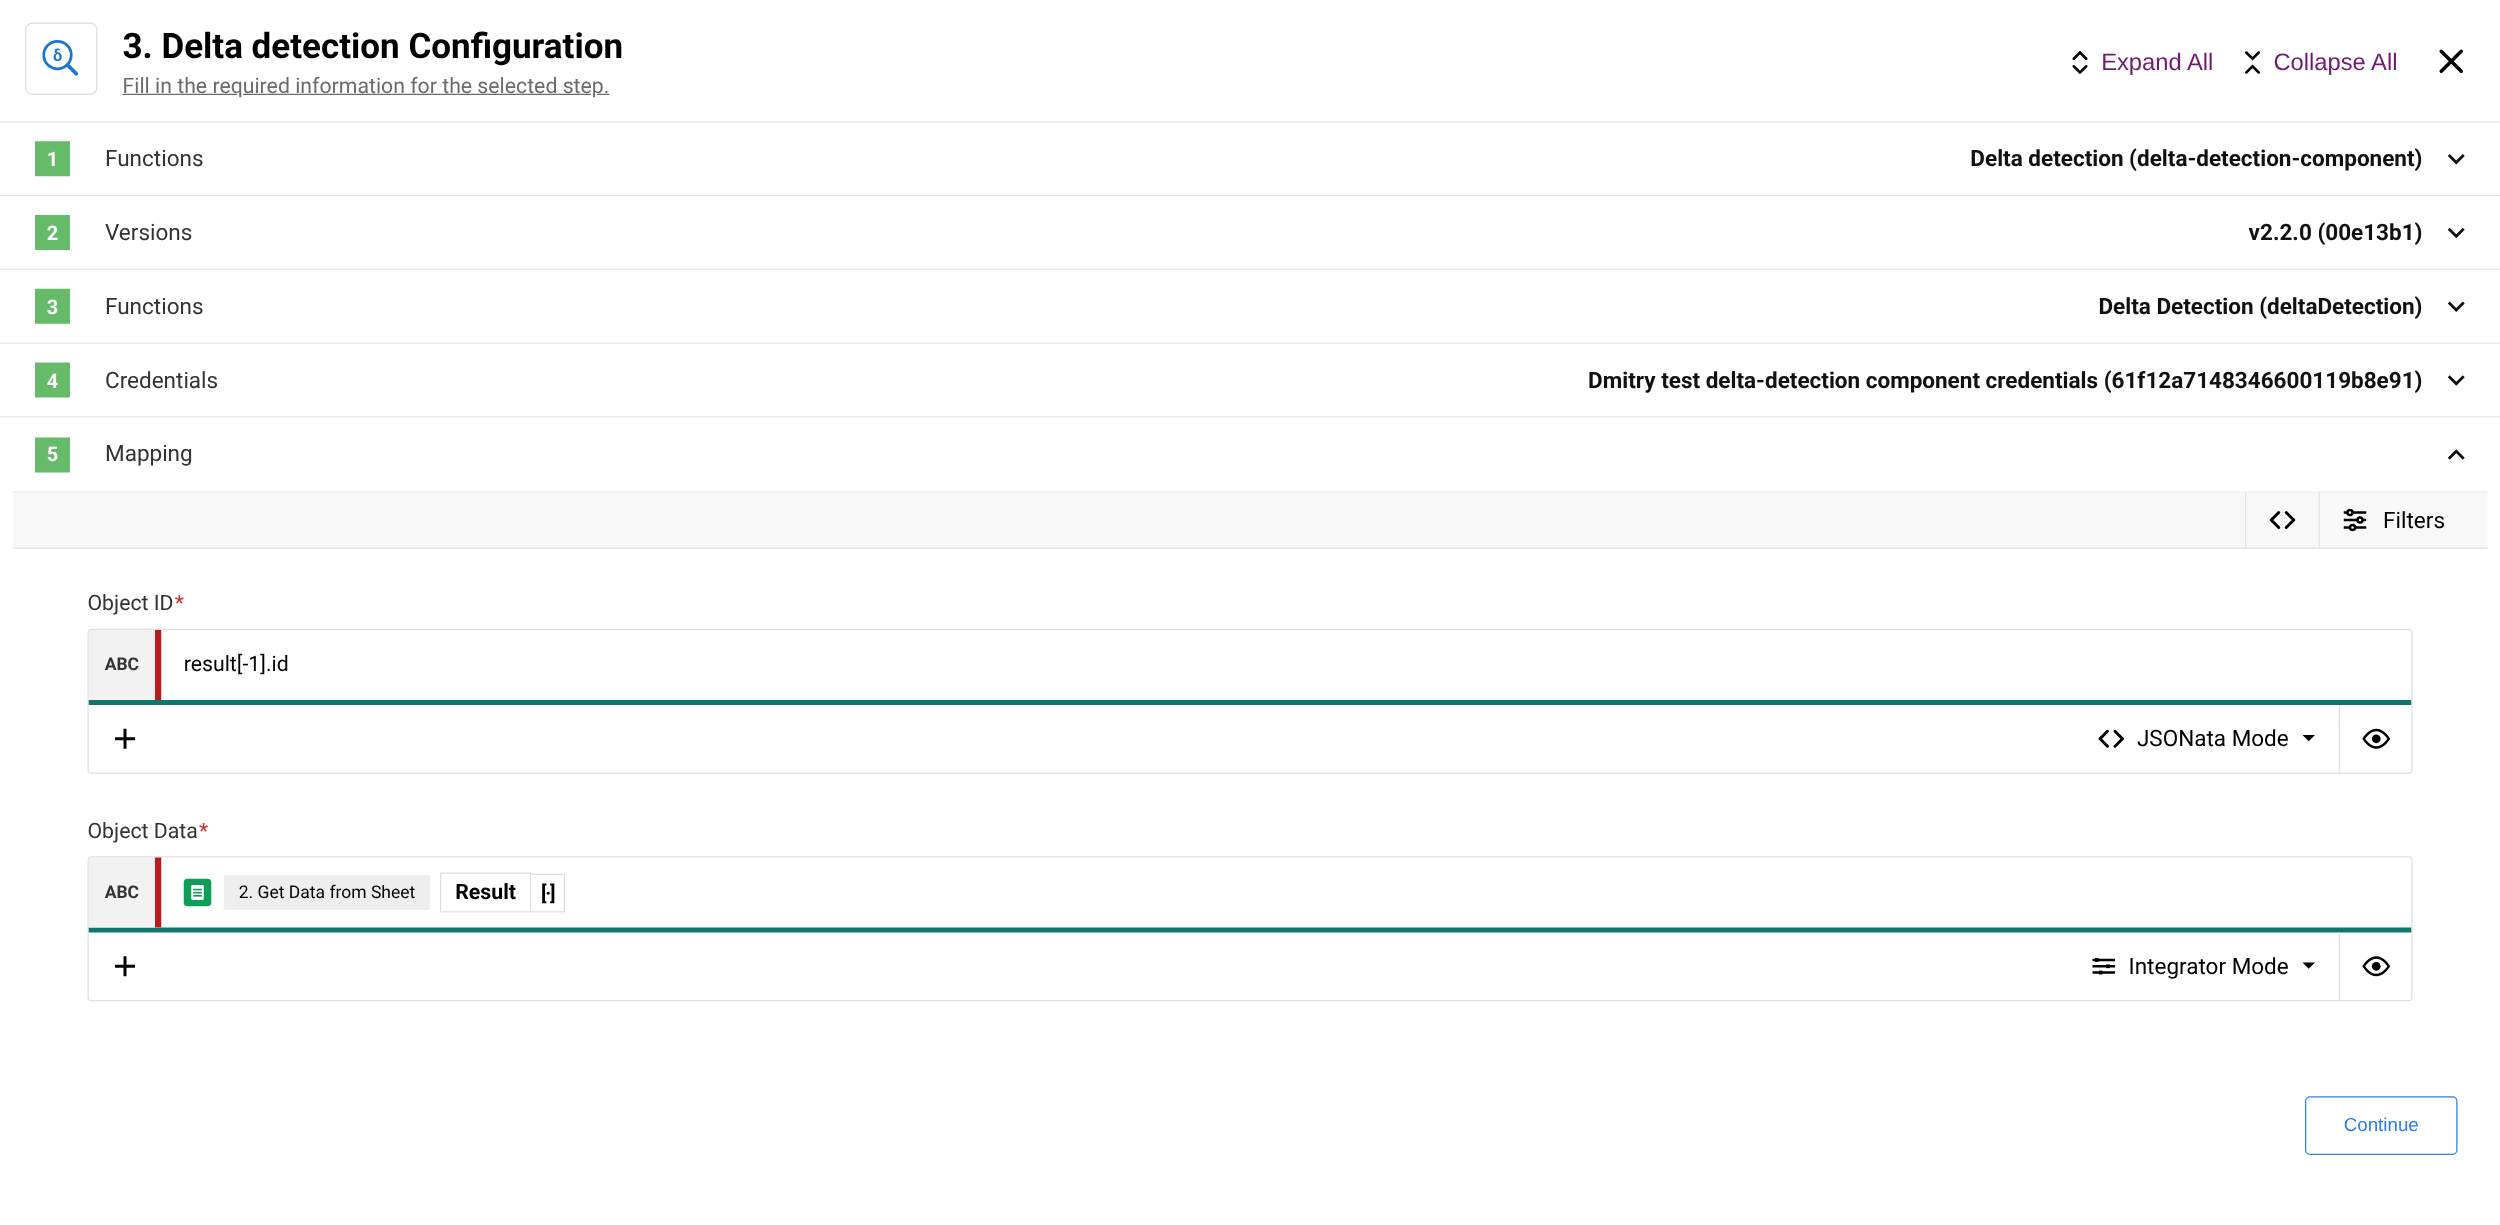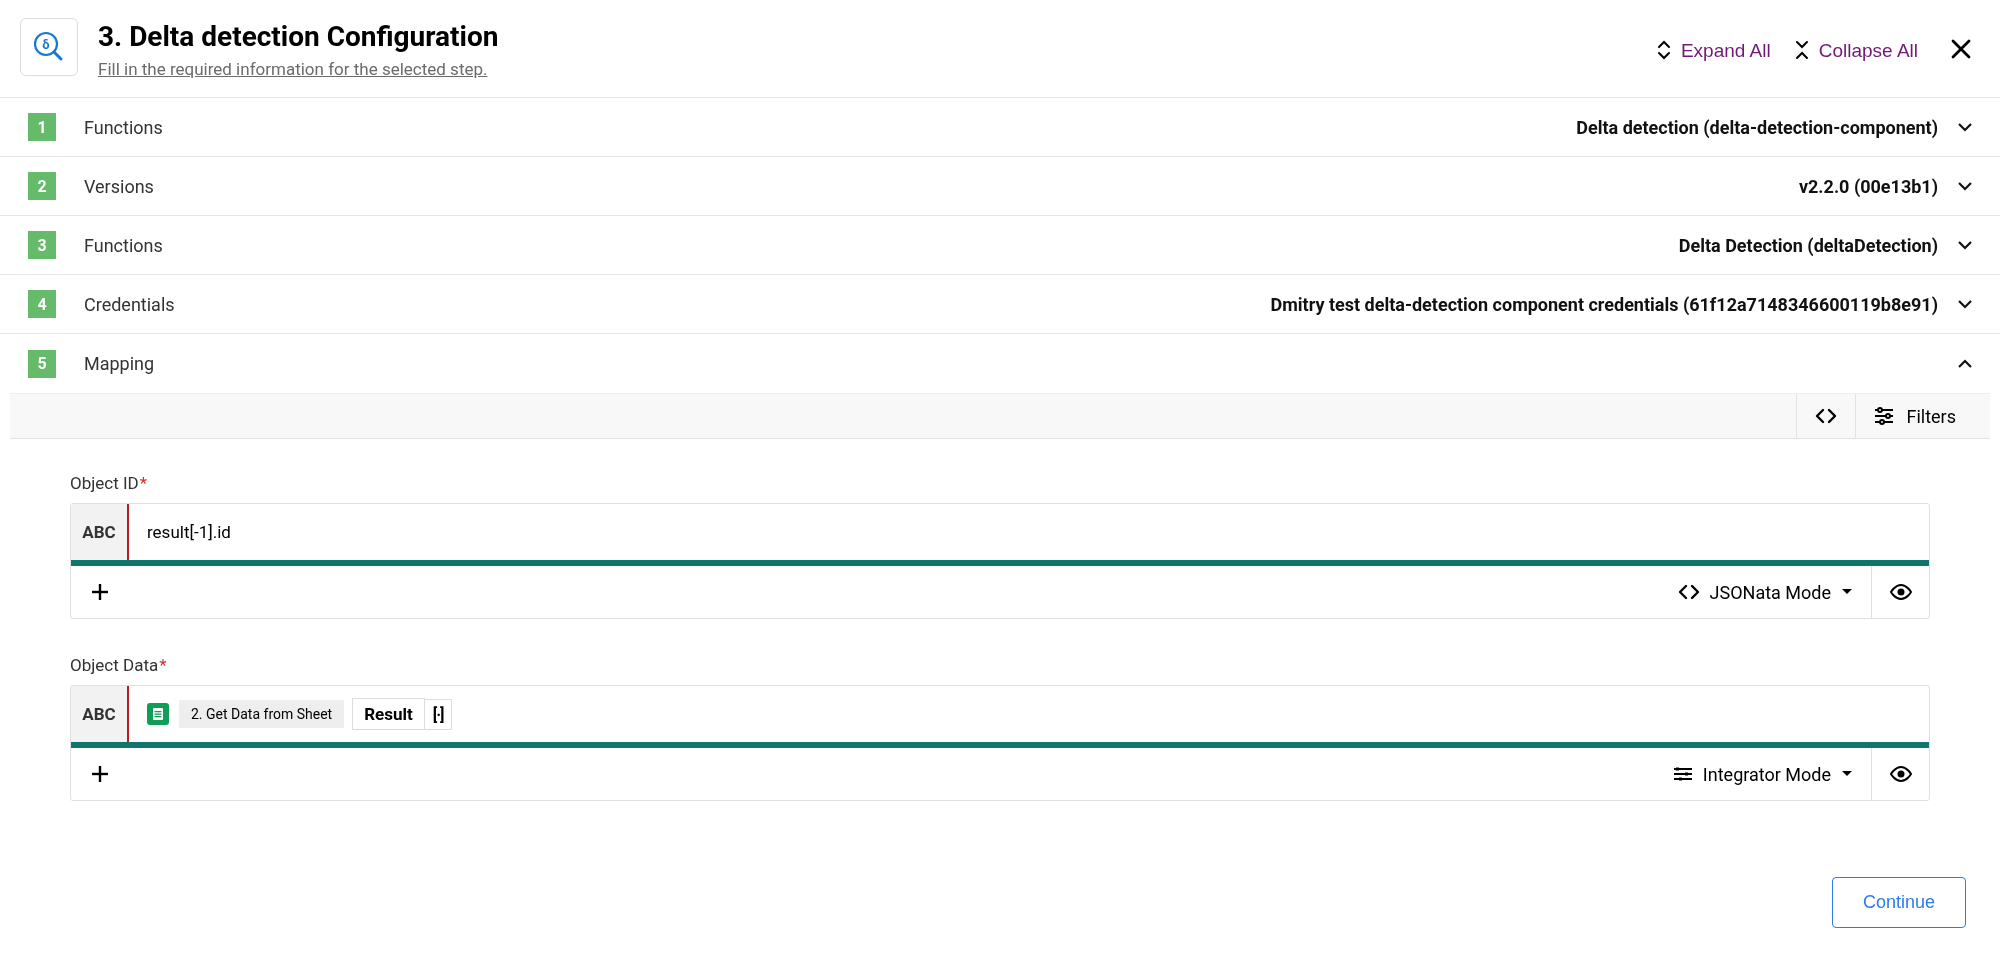--- a/index.html
+++ b/index.html
@@ -140,24 +140,24 @@
       display: flex;
       align-items: stretch;
       min-height: 56px;
     }
     .type-tag {
       width: 58px;
       background: #f2f2f2;
       display: flex;
       align-items: center;
       justify-content: center;
-      font-size: 17px;
+      font-size: 14px;
       font-weight: 700;
       color: #333;
-      border-right: 2px solid #b91c1c;
+      border-right: 5px solid #b91c1c;
       flex-shrink: 0;
     }
     .field-content {
       flex: 1;
       display: flex;
       align-items: center;
       padding: 0 18px;
       font-size: 17px;
     }
     .chip-row { display: flex; align-items: center; gap: 0; }
@@ -190,21 +190,21 @@
       border-left: none;
       padding: 5px 8px;
       font-size: 16px;
       font-weight: 700;
       letter-spacing: -1px;
     }
     .field-footer {
       display: flex;
       align-items: stretch;
       height: 58px;
-      border-top: 6px solid #0f766e;
+      border-top: 4px solid #0f766e;
     }
     .footer-add {
       width: 58px;
       display: flex;
       align-items: center;
       justify-content: center;
       cursor: pointer;
     }
     .footer-spacer { flex: 1; }
     .mode-selector {
@@ -227,21 +227,21 @@
 
     .footer-bar {
       display: flex;
       justify-content: flex-end;
       padding: 20px 34px 24px 0;
     }
     .continue-btn {
       border: 1.5px solid #2b7de9;
       color: #2b7de9;
       background: #fff;
-      font-size: 18px;
+      font-size: 15px;
       padding: 14px 30px;
       border-radius: 4px;
       cursor: pointer;
       font-weight: 500;
     }
   </style>
 </head>
 <body>
 
 <div class="header">

